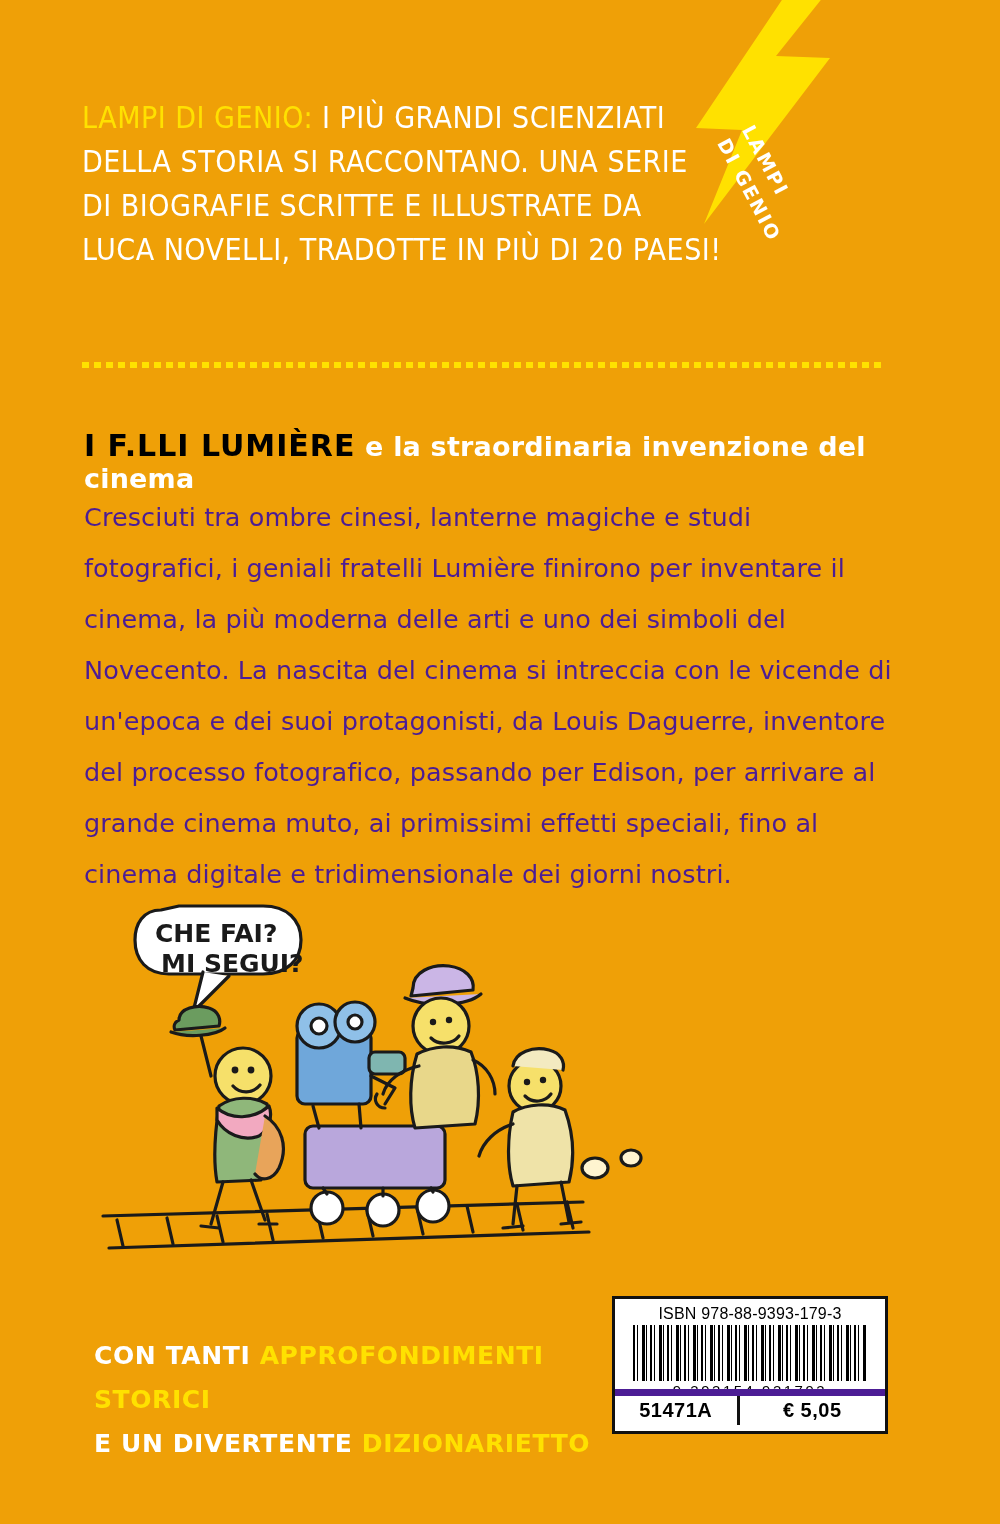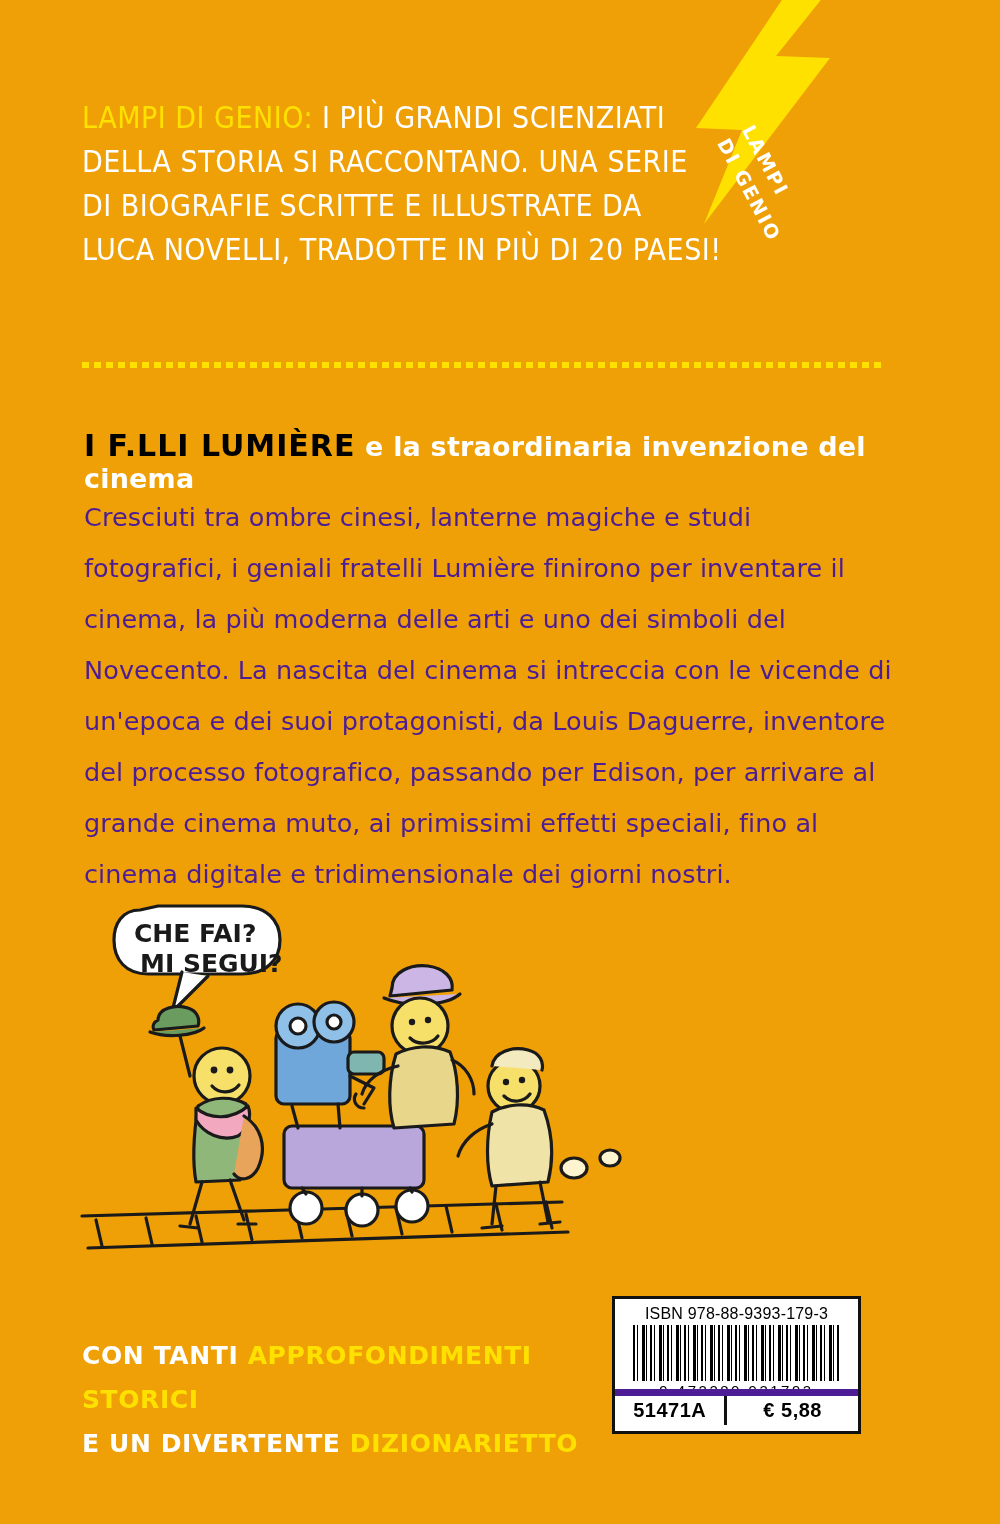--- a/index.html
+++ b/index.html
@@ -109,46 +109,46 @@
     color: #4c1d95;
     font-size: 25.5px;
     line-height: 51px;
     letter-spacing: 0.1px;
   }
 
   
   .illustration {
     position: absolute;
     top: 880px;
-    left: 62px;
+    left: 83px;
     width: 580px;
     height: 400px;
   }
 
   
   .bottom-blurb {
     position: absolute;
     top: 1334px;
-    left: 82px;
+    left: 94px;
     width: 520px;
     color: #ffffff;
     font-size: 25px;
     line-height: 44px;
     font-weight: bold;
     letter-spacing: 0.6px;
     text-transform: uppercase;
   }
   .bottom-blurb .hl { color: #FFE100; }
 
   
   .barcode-box {
     position: absolute;
     top: 1296px;
     left: 612px;
-    width: 249px;
+    width: 276px;
     height: 138px;
     background: #ffffff;
     border: 3px solid #111;
     box-sizing: border-box;
     padding: 6px 8px 0 8px;
   }
   .isbn-text {
     text-align: center;
     font-family: "Liberation Sans", sans-serif;
     font-size: 16px;
@@ -341,20 +341,20 @@
   </div>
 
   <div class="bottom-blurb">
     <span>Con tanti </span><span class="hl">approfondimenti storici</span><br>
     <span>e un divertente </span><span class="hl">dizionarietto</span>
   </div>
 
   <div class="barcode-box">
     <div class="isbn-text">ISBN 978-88-9393-179-3</div>
     <div class="bars"></div>
-    <div class="ean-digits">9 472280 931793</div>
+    <div class="ean-digits">9 393154 931793</div>
     <div class="price-row">
       <div class="code">51471A</div>
-      <div class="price">€ 5,88</div>
+      <div class="price">€ 5,05</div>
     </div>
   </div>
 
 </div>
 
 </body></html>

